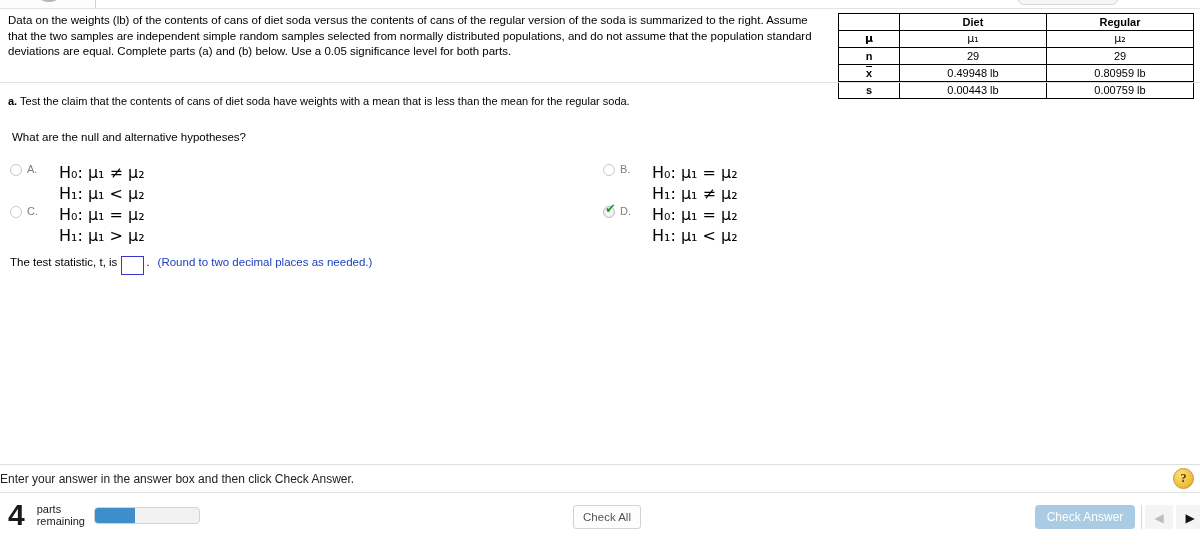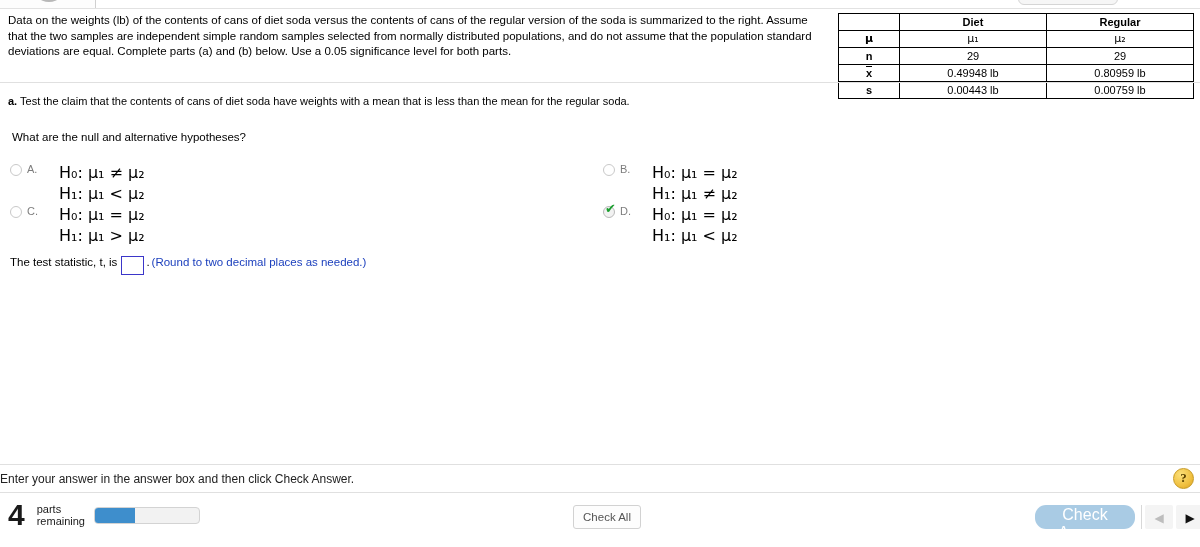--- a/index.html
+++ b/index.html
@@ -206,21 +206,21 @@
   }
   #teststat .ans-box {
     display: inline-block;
     width: 17px;
     height: 15px;
     border: 1px solid #3b36c9;
     background: #ffffff;
     margin: 0 2px 0 4px;
     vertical-align: middle;
   }
-  #teststat .blue-note { color: #1b3fbd; margin-left: 2px; }
+  #teststat .blue-note { color: #1b3fbd; margin-left: 8px; }
 
   
   #footer-msg {
     position: absolute;
     top: 472px;
     left: 0;
     font-size: 12px;
     color: #222;
   }
   #help-icon {
@@ -287,24 +287,24 @@
     font-family: "Liberation Sans", sans-serif;
     cursor: pointer;
   }
   #check-answer {
     position: absolute;
     top: 505px;
     left: 1035px;
     width: 100px;
     height: 24px;
     border: none;
-    border-radius: 11px;
+    border-radius: 4px;
     background: #a9cbe4;
     color: #ffffff;
-    font-size: 16px;
+    font-size: 12px;
     font-family: "Liberation Sans", sans-serif;
     cursor: default;
   }
   #nav-sep {
     position: absolute;
     top: 505px;
     left: 1141px;
     width: 1px;
     height: 24px;
     background: #d8d8d8;

